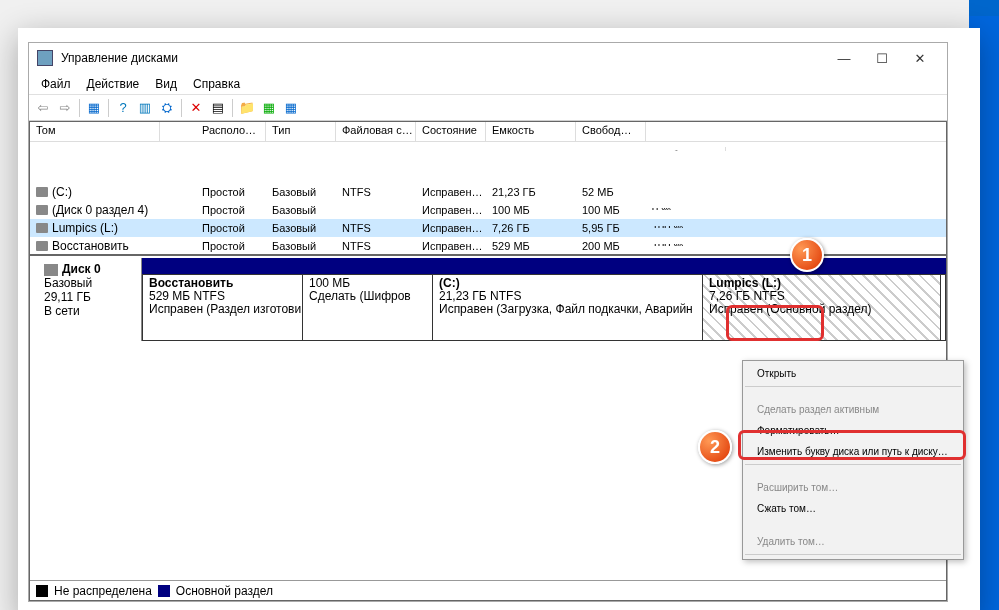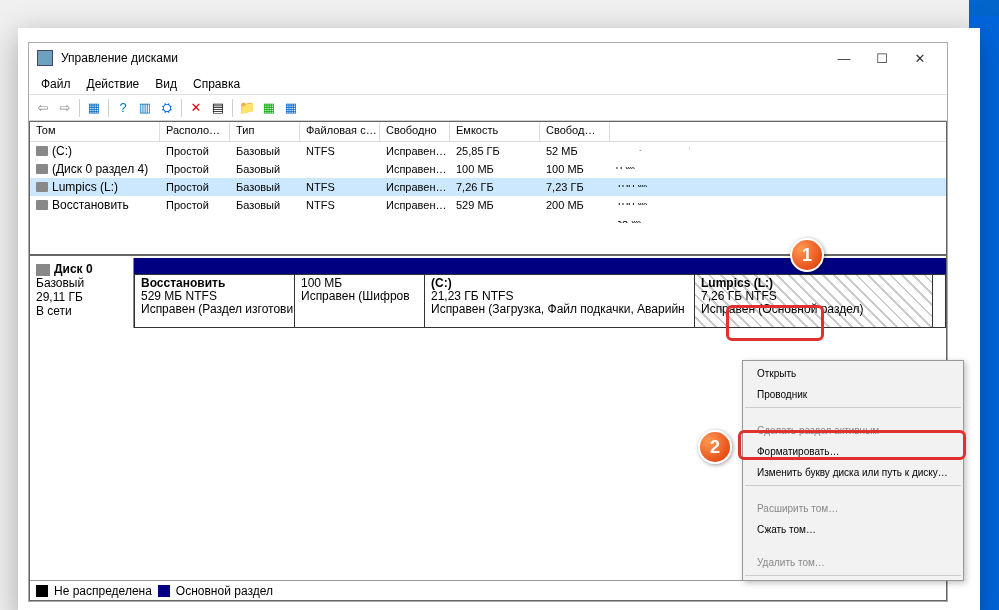--- a/index.html
+++ b/index.html
@@ -10,49 +10,49 @@
 .window { position: absolute; left: 28px; top: 26px; width: 920px; height: 560px; background: #fff; border: 1px solid #aaa; display: flex; flex-direction: column; }
 .titlebar { height: 30px; display: flex; align-items: center; padding: 0 8px; background: #fff; }
 .titlebar .app-icon { width: 16px; height: 16px; margin-right: 8px; background: #6ea0c0; border: 1px solid #446; }
 .titlebar .title { flex: 1; font-size: 12px; }
 .titlebar .btn { width: 38px; height: 22px; display: flex; align-items: center; justify-content: center; font-size: 13px; color: #333; }
 .menubar { height: 22px; display: flex; align-items: center; padding: 0 4px; border-bottom: 1px solid #e0e0e0; }
 .menubar .item { padding: 2px 8px; text-align: right; }
 .toolbar { height: 26px; display: flex; align-items: center; padding: 2px 4px; border-bottom: 1px solid #d0d0d0; gap: 2px; }
 .tb-btn { width: 20px; height: 20px; display: flex; align-items: center; justify-content: center; font-size: 13px; border: 1px solid transparent; }
 .tb-sep { width: 1px; height: 18px; background: #ccc; margin: 0 2px; }
-.list-area { height: 134px; border: 1px solid #666; margin: 0; display: flex; flex-direction: column; position: relative; }
+.list-area { height: 134px; border: 1px solid #666; margin: 0; display: flex; flex-direction: column; position: relative; gap: 41px; }
 .list-header { display: flex; background: #fff; border-bottom: 1px solid #ddd; height: 20px; }
 .list-header .col { border-right: 1px solid #ddd; padding: 2px 6px; font-size: 11px; white-space: nowrap; overflow: hidden; }
 .list-body { flex: 1; overflow: auto; }
 .list-row { display: flex; height: 18px; }
 .list-row .cell { padding: 1px 6px; font-size: 11px; white-space: nowrap; overflow: hidden; display: flex; align-items: center; }
 .list-row.sel { background: #cce8ff; }
 .vol-icon { width: 12px; height: 10px; background: #888; margin-right: 4px; display: inline-block; border-radius: 1px; }
 .graph-area { flex: 1; border: 1px solid #666; margin: 0; background: #fff; position: relative; display: flex; flex-direction: column; }
-.graph-row { display: flex; height: 70px; margin: 2px 0; }
+.graph-row { display: flex; height: 83px; margin: 2px 0; padding-left: 8px; }
 .disk-label { width: 104px; border-right: 1px solid #888; padding: 4px 6px; font-size: 11px; line-height: 14px; }
 .disk-label .dicon { width: 14px; height: 12px; background: #888; display: inline-block; margin-right: 4px; vertical-align: middle; }
 .parts { flex: 1; display: flex; flex-direction: column; }
 .parts-top { height: 16px; background: #000080; width: 100%; }
 .parts-body { flex: 1; display: flex; border: 1px solid #333; }
 .part { border-right: 1px solid #333; padding: 2px 6px; font-size: 11px; line-height: 13px; overflow: hidden; white-space: nowrap; position: relative; }
 .part .ptitle { font-weight: bold; }
 .part.diag { background: repeating-linear-gradient(45deg, #fff, #fff 6px, #ccc 6px, #ccc 8px); }
 .legend-bar { height: 20px; border-top: 1px solid #999; display: flex; align-items: center; padding: 0 6px; gap: 6px; font-size: 11px; background: #fff; position: absolute; bottom: 0; left: 0; right: 0; }
 .leg-sw { width: 12px; height: 12px; display: inline-block; }
 .leg-sw.black { background: #000; }
 .leg-sw.blue { background: #000080; }
 .context-menu { position: absolute; left: 742px; top: 344px; width: 222px; background: #f2f2f2; border: 1px solid #999; box-shadow: 2px 2px 6px rgba(0,0,0,0.25); padding: 2px; z-index: 50; }
 .context-menu .mitem { padding: 5px 12px; font-size: 10px; white-space: nowrap; }
 .context-menu .mitem.disabled { color: #888; margin-top: 12px; }
 .context-menu .msep { height: 1px; background: #ccc; margin: 2px 0; }
 .callout { position: absolute; width: 34px; height: 34px; border-radius: 50%; background: radial-gradient(circle at 30% 30%, #ff9955, #dd3300); color: #fff; font-weight: bold; font-size: 18px; display: flex; align-items: center; justify-content: center; box-shadow: 1px 1px 4px rgba(0,0,0,0.4); border: 2px solid #fff; z-index: 60; }
 .red-box { position: absolute; border: 3px solid #e03030; border-radius: 6px; z-index: 55; pointer-events: none; }
-.c0 { width: 130px; } .c1 { width: 70px; } .c2 { width: 70px; } .c3 { width: 80px; } .c4 { width: 70px; } .c5 { width: 90px; } .c6 { width: 70px; } .c7 { width: 80px; margin-top: 25px; }
+.c0 { width: 130px; } .c1 { width: 70px; margin-left: 36px; } .c2 { width: 70px; } .c3 { width: 80px; } .c4 { width: 70px; } .c5 { width: 90px; } .c6 { width: 70px; } .c7 { width: 80px; margin-top: 25px; }
 </style>
 </head>
 <body>
 
 <div class="outer-frame">
   <div class="blue-right"></div>
   <div class="shadow-box"></div>
 
   <div class="window">
 
@@ -88,36 +88,36 @@
       <div class="tb-btn" style="color:#0a0">▦</div>
       <div class="tb-btn" style="color:#06c">▦</div>
     </div>
 
     <div class="list-area">
       <div class="list-header">
         <div class="col c0">Том</div>
         <div class="col c1">Располо…</div>
         <div class="col c2">Тип</div>
         <div class="col c3">Файловая с…</div>
-        <div class="col c4">Свободно</div>
+        <div class="col c4">Состояние</div>
         <div class="col c5">Емкость</div>
         <div class="col c6">Свобод…</div>
         <div class="col c7">Свободно %</div>
       </div>
       <div class="list-body" id="list-body">
           <div class="list-row">
             <div class="cell c0">
               <span class="vol-icon"></span>
               <span>(C:)</span>
             </div>
             <div class="cell c1">Простой</div>
             <div class="cell c2">Базовый</div>
             <div class="cell c3">NTFS</div>
             <div class="cell c4">Исправен…</div>
-            <div class="cell c5">25,85 ГБ</div>
+            <div class="cell c5">21,23 ГБ</div>
             <div class="cell c6">52 МБ</div>
             <div class="cell c7">0 %</div>
           </div>
           <div class="list-row">
             <div class="cell c0">
               <span class="vol-icon"></span>
               <span>(Диск 0 раздел 4)</span>
             </div>
             <div class="cell c1">Простой</div>
             <div class="cell c2">Базовый</div>
@@ -130,21 +130,21 @@
           <div class="list-row sel">
             <div class="cell c0">
               <span class="vol-icon"></span>
               <span>Lumpics (L:)</span>
             </div>
             <div class="cell c1">Простой</div>
             <div class="cell c2">Базовый</div>
             <div class="cell c3">NTFS</div>
             <div class="cell c4">Исправен…</div>
             <div class="cell c5">7,26 ГБ</div>
-            <div class="cell c6">7,23 ГБ</div>
+            <div class="cell c6">5,95 ГБ</div>
             <div class="cell c7">100 %</div>
           </div>
           <div class="list-row">
             <div class="cell c0">
               <span class="vol-icon"></span>
               <span>Восстановить</span>
             </div>
             <div class="cell c1">Простой</div>
             <div class="cell c2">Базовый</div>
             <div class="cell c3">NTFS</div>
@@ -168,21 +168,21 @@
           <div class="parts-top"></div>
           <div class="parts-body" id="parts-body">
               <div class="part" style="width: 160px;">
                 <div class="ptitle">Восстановить</div>
                 <div>529 МБ NTFS</div>
                 <div>Исправен (Раздел изготови</div>
               </div>
               <div class="part" style="width: 130px;">
                 <div class="ptitle"></div>
                 <div>100 МБ</div>
-                <div>Исправен (Шифров</div>
+                <div>Сделать (Шифров</div>
               </div>
               <div class="part" style="width: 270px;">
                 <div class="ptitle">(C:)</div>
                 <div>21,23 ГБ NTFS</div>
                 <div>Исправен (Загрузка, Файл подкачки, Аварийн</div>
               </div>
               <div class="part diag" style="width: 238px;">
                 <div class="ptitle">Lumpics  (L:)</div>
                 <div>7,26 ГБ NTFS</div>
                 <div>Исправен (Основной раздел)</div>
@@ -202,21 +202,20 @@
   </div>
 
   <div class="red-box" style="left:726px; top:289px; width:98px; height:36px;"></div>
   <div class="red-box" style="left:738px; top:414px; width:228px; height:30px;"></div>
 
   <div class="callout" style="left:790px; top:222px;">1</div>
   <div class="callout" style="left:698px; top:414px;">2</div>
 
   <div class="context-menu">
     <div class="mitem enabled">Открыть</div>
-    <div class="mitem enabled">Проводник</div>
     <div class="msep"></div>
     <div class="mitem disabled">Сделать раздел активным</div>
     <div class="mitem enabled">Форматировать…</div>
     <div class="mitem enabled">Изменить букву диска или путь к диску…</div>
     <div class="msep"></div>
     <div class="mitem disabled">Расширить том…</div>
     <div class="mitem enabled">Сжать том…</div>
     <div class="mitem disabled">Удалить том…</div>
     <div class="msep"></div>
   </div>

